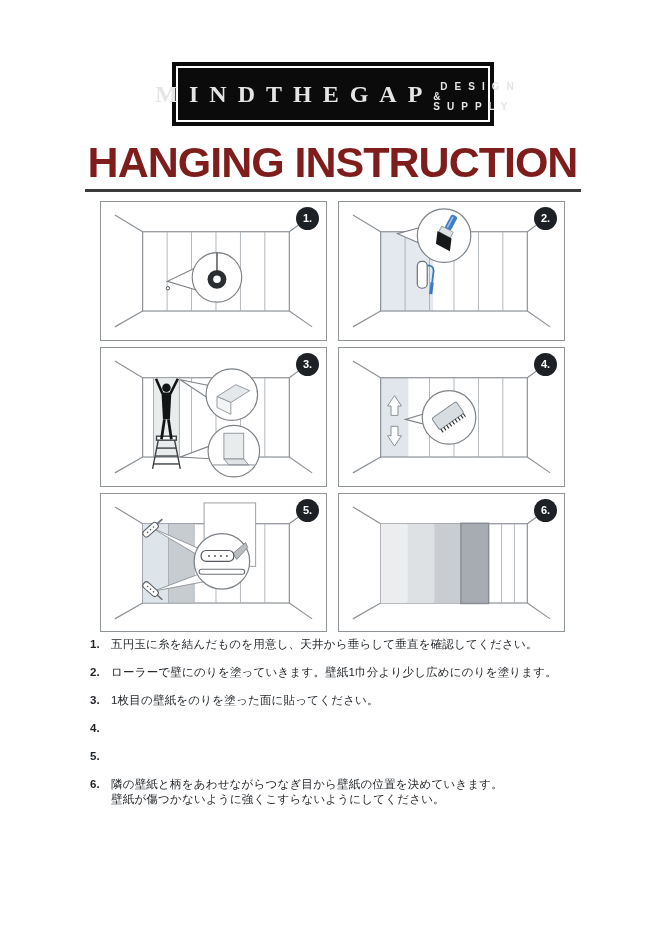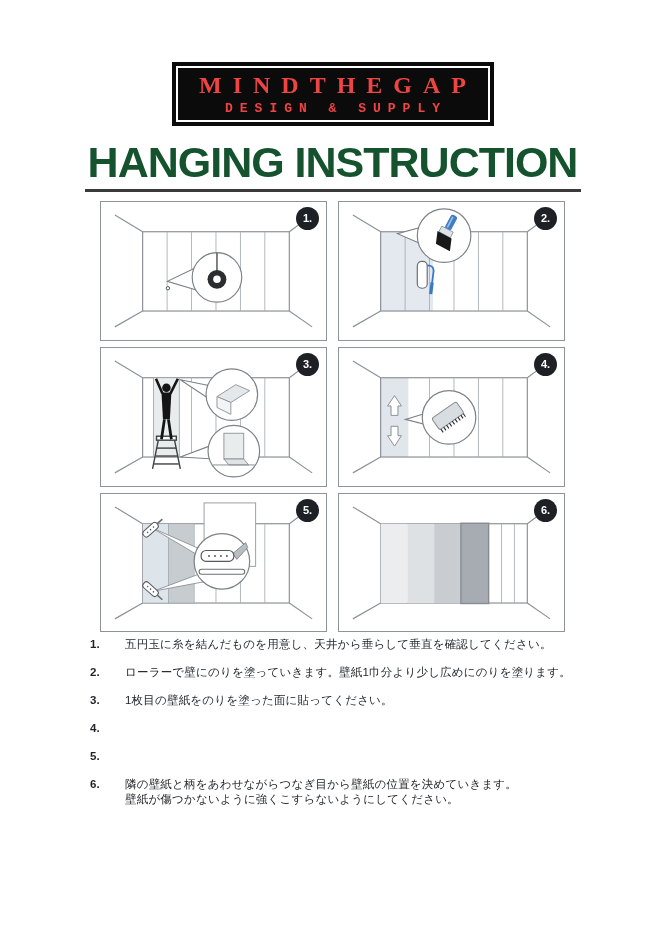--- a/index.html
+++ b/index.html
@@ -13,43 +13,43 @@
 
   
   .logo-box {
     position: absolute; left: 50%; transform: translateX(-50%);
     top: 62px; width: 322px; height: 64px;
     background: #0b0b0b; padding: 4px;
   }
   .logo-inner {
     width: 100%; height: 100%;
     border: 2px solid #ffffff;
-    display: flex; flex-direction: column; align-items: center; justify-content: center;
-    color: #ef4444; text-align: left;
+    display: flex; flex-direction: row; align-items: center; justify-content: center;
+    color: #e5e5e5; text-align: left;
   }
   .logo-line1 {
     font-family: "Liberation Serif", "DejaVu Serif", serif;
     font-weight: bold; font-size: 24px; letter-spacing: 11px;
     text-indent: 11px; line-height: 1;
   }
   .logo-line2 {
-    font-family: Liberation Mono, monospace;
-    font-weight: bold; font-size: 13px; letter-spacing: 7px;
+    font-family: Liberation Sans, sans-serif;
+    font-weight: bold; font-size: 10px; letter-spacing: 7px;
     text-indent: 7px; margin-top: 5px; line-height: 1;
   }
 
   
   .title-wrap {
     position: absolute; top: 140px; left: 50%; transform: translateX(-50%);
     width: 496px; text-align: center;
     border-bottom: 3px solid #3a3a3a; padding-bottom: 4px;
   }
   .title {
     font-size: 43px; font-weight: bold; letter-spacing: -1px;
-    color: #14532d; line-height: 1.05; white-space: nowrap;
+    color: #7f1d1d; line-height: 1.05; white-space: nowrap;
   }
 
   
   .grid {
     position: absolute; top: 201px; left: 100px;
     width: 465px; height: 429px;
     display: grid; grid-template-columns: 1fr 1fr; grid-template-rows: 1fr 1fr 1fr;
     column-gap: 11px; row-gap: 6px;
   }
   .panel {
@@ -66,21 +66,21 @@
     line-height: 1;
   }
 
   
   .steps { position: absolute; top: 637px; left: 90px; width: 500px; }
   .step { display: flex; margin-bottom: 13px; }
   .step-num {
     font-weight: bold; font-size: 11.5px; width: 15px; flex: 0 0 15px;
     line-height: 15px;
   }
-  .step-lines { margin-left: 20px; }
+  .step-lines { margin-left: 6px; }
   .step-line { font-size: 11.5px; line-height: 15px; letter-spacing: 0.2px; }
 </style>
 </head>
 <body>
 
 <div class="page">
 
   <div class="logo-box">
     <div class="logo-inner">
       <div class="logo-line1">MINDTHEGAP</div>

